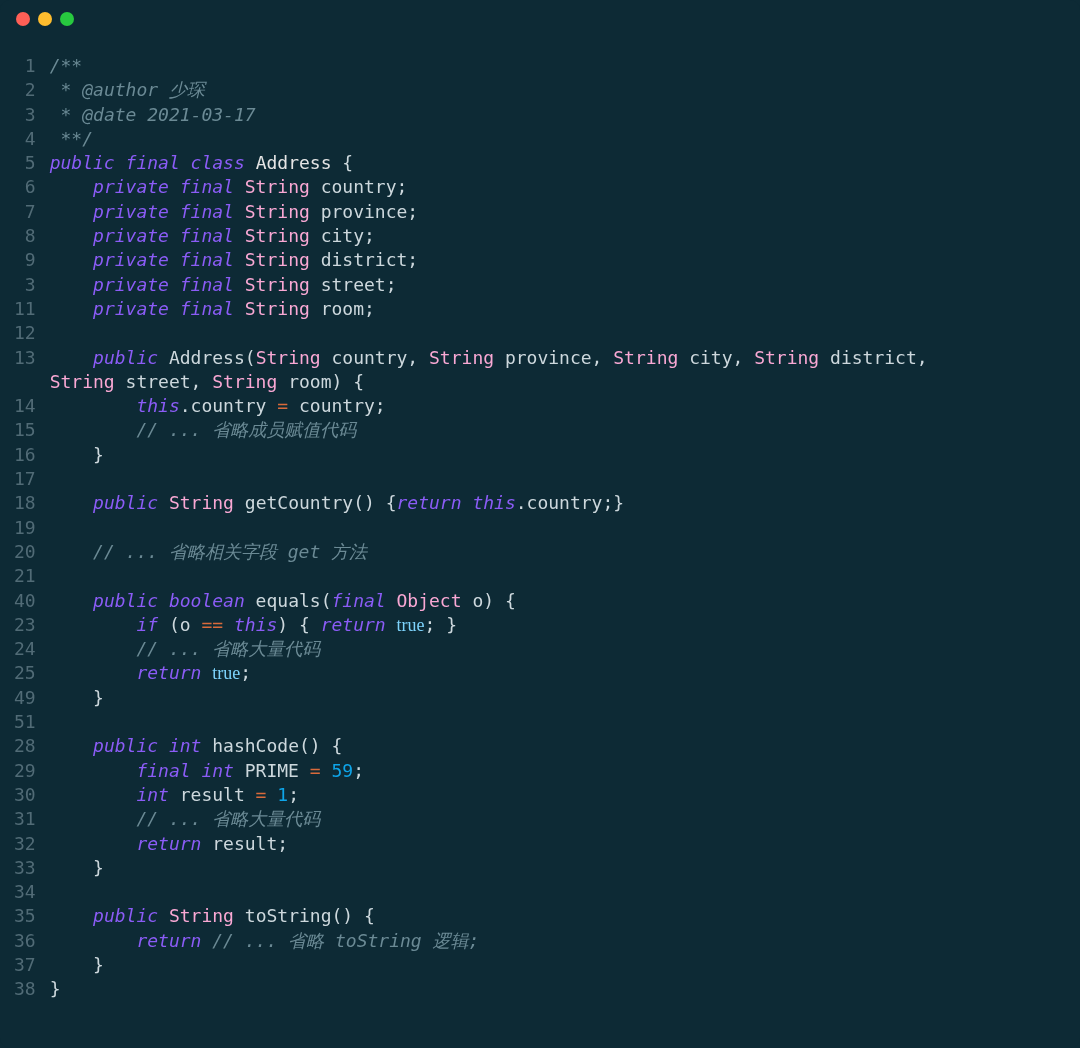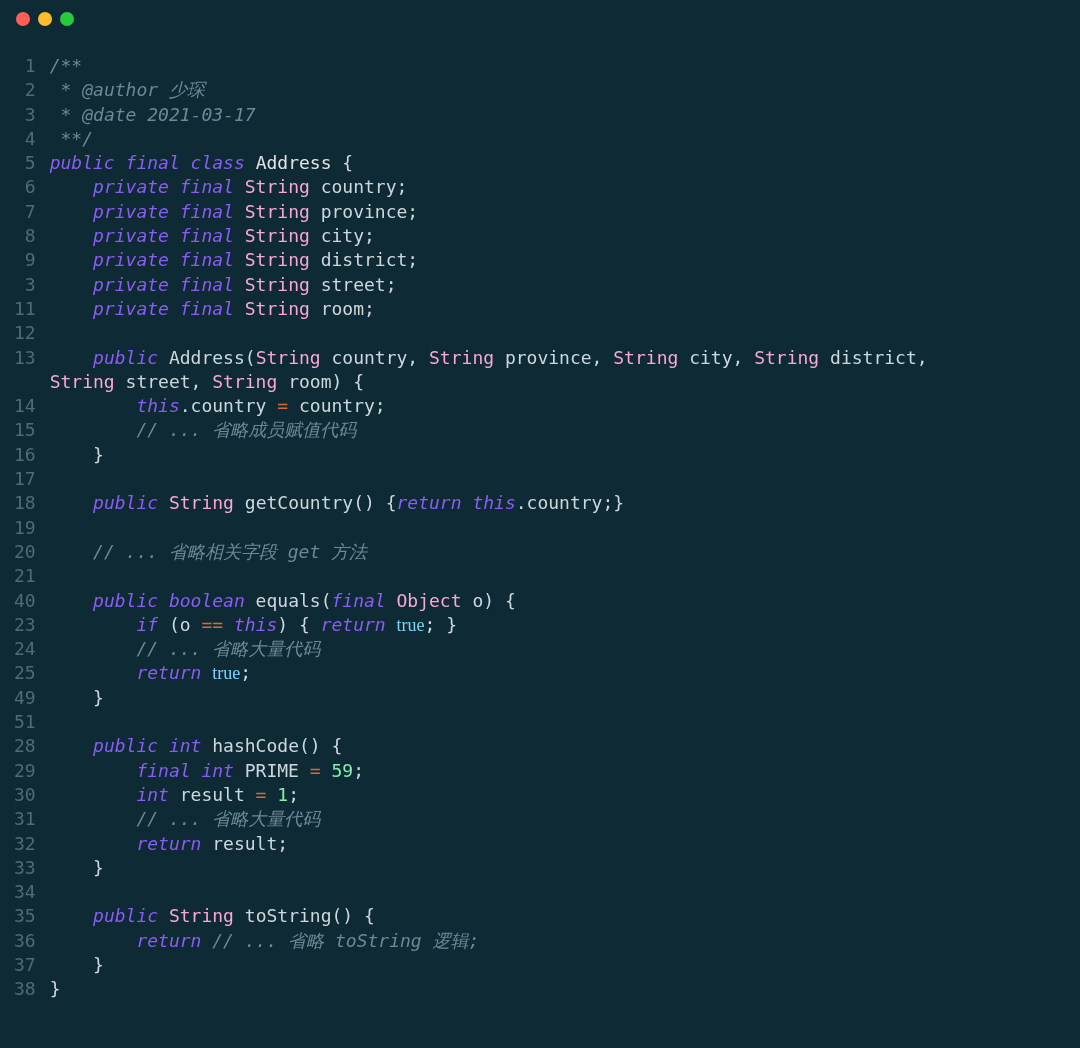--- a/index.html
+++ b/index.html
@@ -52,21 +52,21 @@
     color: #cdd8dd;
     white-space: pre;
   }
   .line { white-space: pre-wrap; }
 
   
   .c-comment { color: #6b8a95; font-style: italic; }
   .c-kw1 { color: #8b5cf6; font-style: italic; }   
   .c-type { color: #f9a8d4; }                       
   .c-class { color: #e5e5e5; }                      
-  .c-num { color: #86efac; }
+  .c-num { color: #0ea5e9; }
   .c-ident { color: #cdd8dd; }
   .c-bool { color: #7dd3fc; font-family: Liberation Serif, serif; }
   .c-eq { color: #d96a3b; }
 </style>
 </head>
 <body>
 
 <div class="window">
   <div class="titlebar">
     <div class="dot red"></div>

